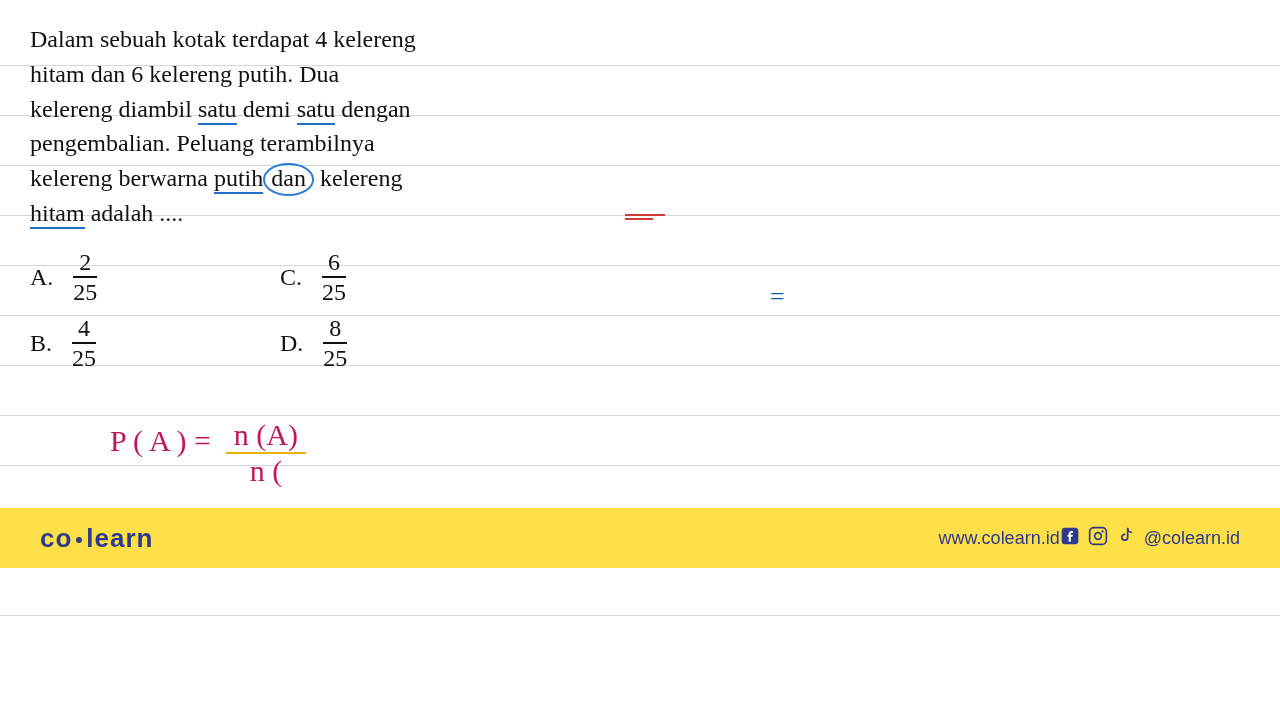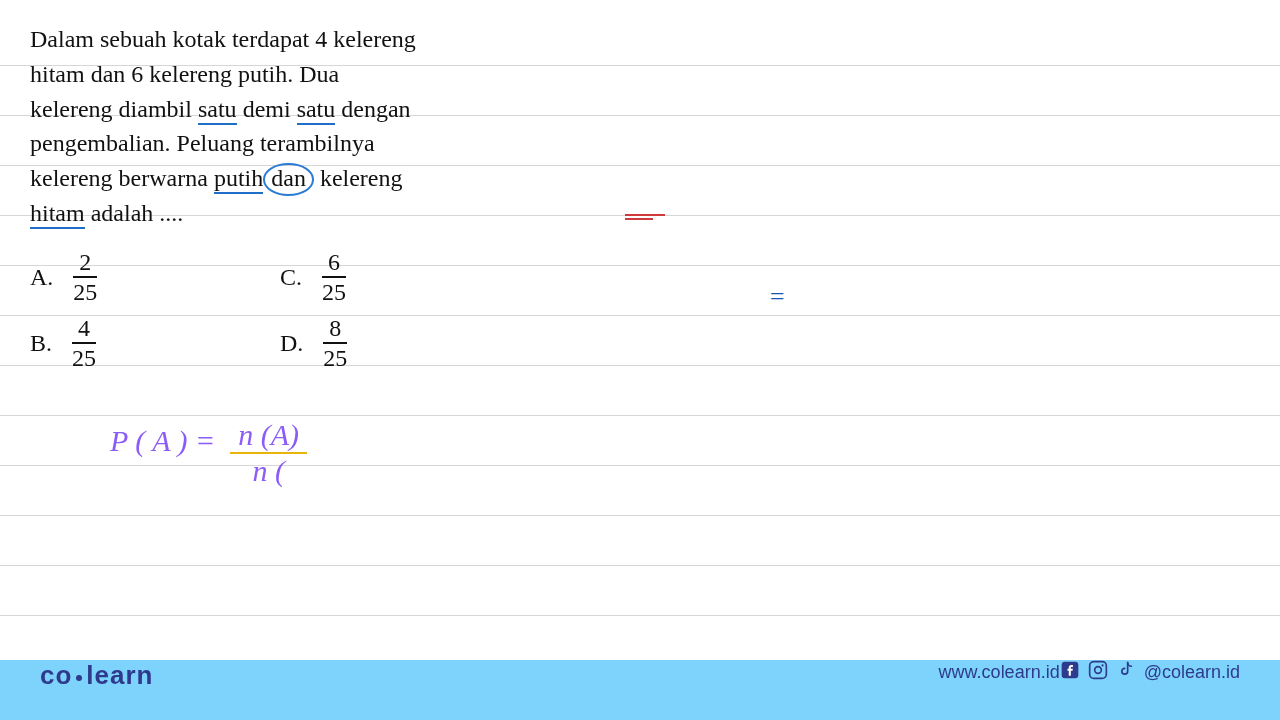--- a/index.html
+++ b/index.html
@@ -1,17 +1,17 @@
 <!DOCTYPE html>
 <html><head>
 <meta charset="utf-8">
 <style>
   * { box-sizing: border-box; margin: 0; padding: 0; }
   html, body { width: 1280px; height: 720px; font-family: Georgia, 'Times New Roman', serif; background: #fff; overflow: hidden; }
-  .page { position: relative; width: 1280px; height: 720px; }
+  .page { position: relative; width: 1280px; height: 568px; }
 
   
   .rule { position: absolute; left: 0; width: 1280px; height: 1px; background: #d6d6d6; }
 
   
   .question {
     position: absolute;
     left: 30px; top: 22px;
     width: 415px;
     font-size: 24px;
@@ -32,28 +32,28 @@
   .opt-row { display: flex; align-items: center; height: 66px; }
   .opt { display: flex; align-items: center; width: 250px; }
   .opt .letter { margin-right: 14px; }
   .frac { display: inline-flex; flex-direction: column; align-items: center; line-height: 1; }
   .frac .num { border-bottom: 2px solid #111; padding: 0 6px 2px 6px; }
   .frac .den { padding: 2px 6px 0 6px; }
 
   
   .hand { position: absolute; font-family: 'Comic Sans MS', 'Segoe Script', cursive; }
   .blue { color: #1457b3; }
-  .red { color: #8b5cf6; font-style: italic; }
+  .red { color: #be185d; }
 
   .hand-frac { display: inline-flex; flex-direction: column; align-items: center; line-height: 1; }
   .hand-frac .num { border-bottom: 2px solid #eab308; padding: 0 8px 2px 8px; }
   .hand-frac .den { padding: 2px 8px 0 8px; }
 
   
-  .footer { position: absolute; left: 0; right: 0; bottom: 0; height: 60px; background: #7dd3fc; display: flex; align-items: flex-start; justify-content: space-between; padding: 0 40px; font-family: Arial, Helvetica, sans-serif; }
+  .footer { position: absolute; left: 0; right: 0; bottom: 0; height: 60px; background: #fde047; display: flex; align-items: center; justify-content: space-between; padding: 0 40px; font-family: Arial, Helvetica, sans-serif; }
   .logo { font-size: 26px; font-weight: 700; color: #2e3a8c; letter-spacing: 1px; display: flex; align-items: center; }
   .logo .dot { width: 6px; height: 6px; background: #2e3a8c; border-radius: 50%; margin: 0 4px; display: inline-block; position: relative; top: 2px; }
   .footer-right { display: flex; align-items: center; color: #2e3a8c; font-size: 18px; }
   .social { display: flex; align-items: center; gap: 8px; }
   .social svg { width: 20px; height: 20px; fill: #2e3a8c; }
 </style>
 </head>
 <body>
 
 <div class="page">

